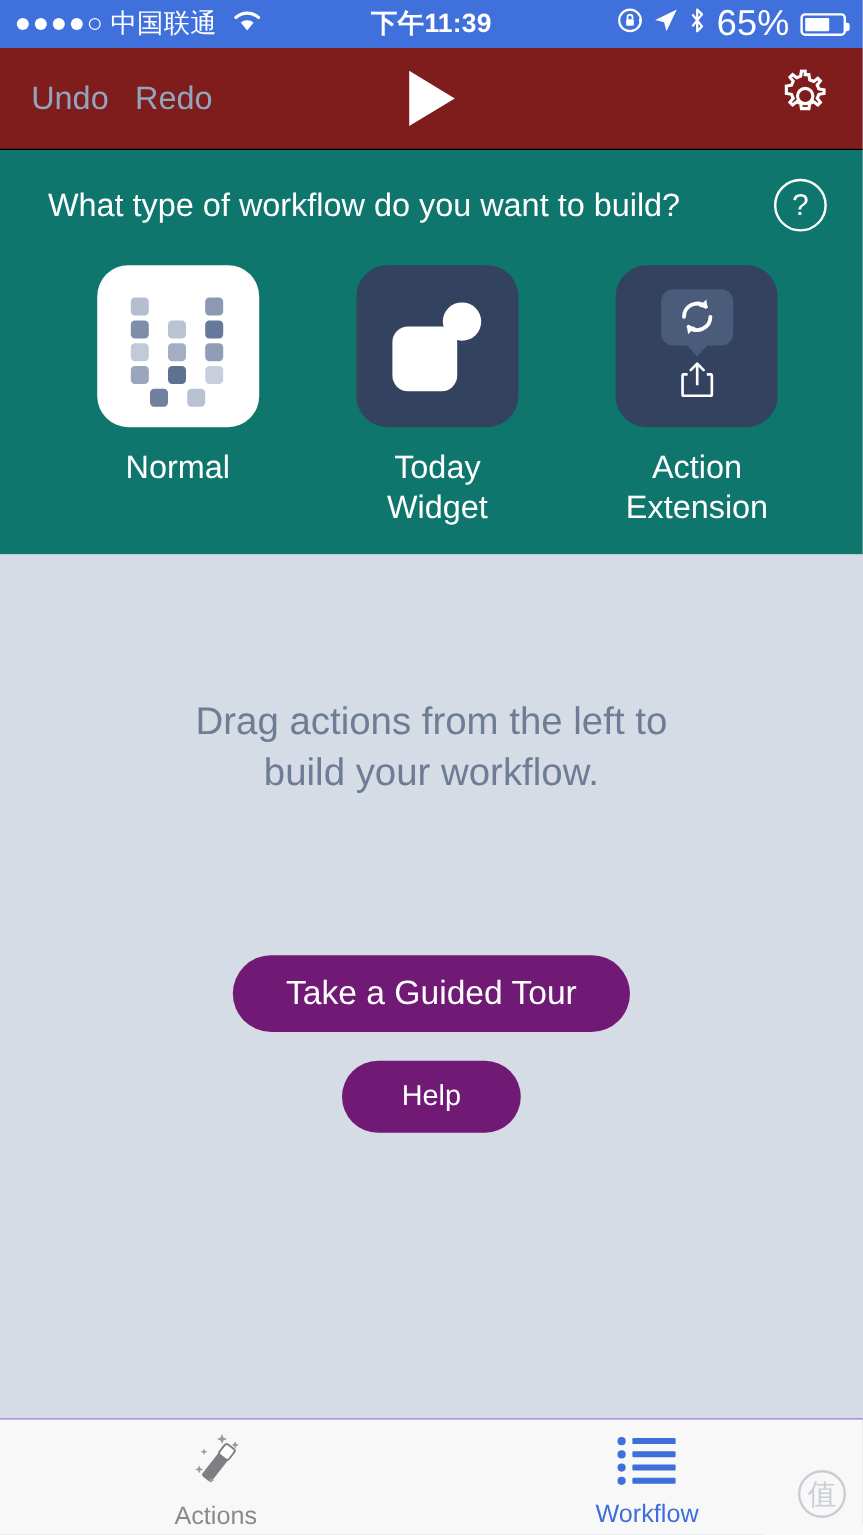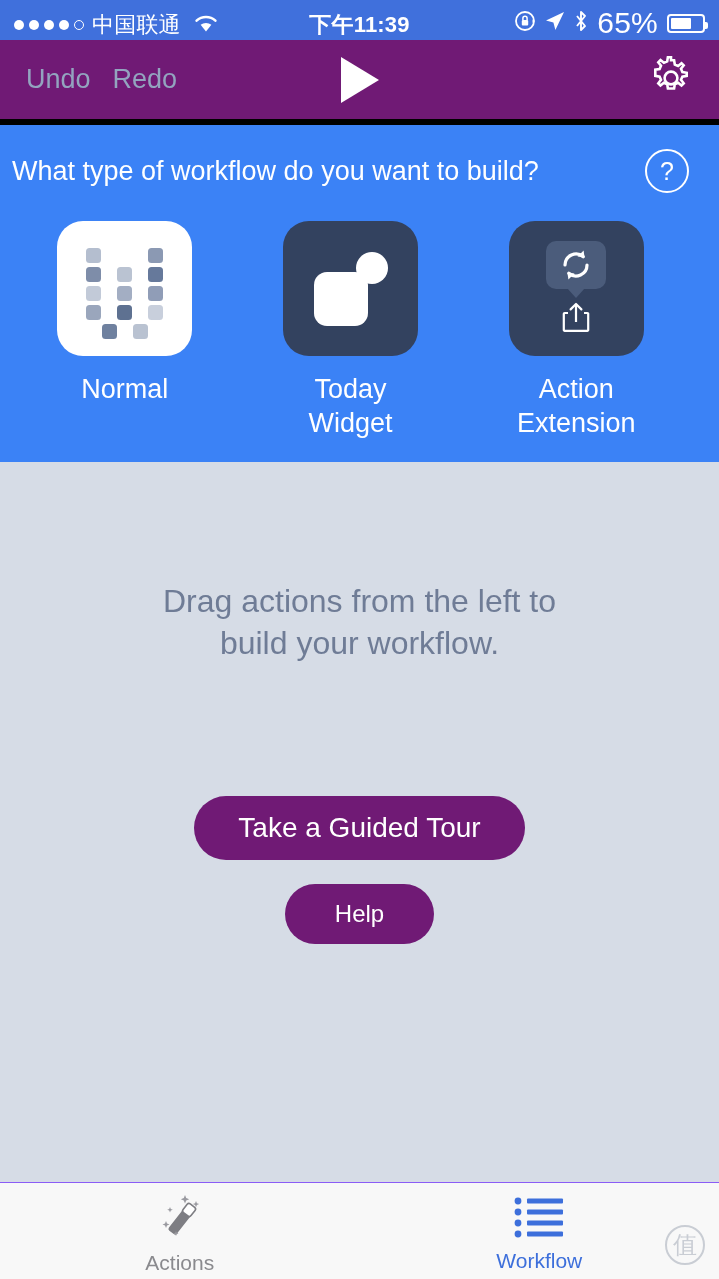--- a/index.html
+++ b/index.html
@@ -7,21 +7,21 @@
     width:719px; height:1279px;
     font-family:"Liberation Sans", sans-serif;
     overflow:hidden;
     background:#D6DCE6;
   }
   #app { position:relative; width:719px; height:1279px; display:flex; flex-direction:column; }
 
   
   .statusbar{
     height:40px; background:#4070DC; color:#fff;
-    display:flex; align-items:flex-end; padding:0 14px;
+    display:flex; align-items:center; padding:0 14px;
     font-size:21px; letter-spacing:.2px; position:relative; flex:0 0 40px;
   }
   .sb-left{ display:flex; align-items:center; gap:8px; }
   .dots{ display:flex; align-items:center; gap:5px; }
   .dot{ width:10px; height:10px; border-radius:50%; background:#fff; }
   .dot.hollow{ background:transparent; border:1.6px solid #fff; }
   .carrier{ font-size:22px; font-weight:400; }
   .wifi{ display:inline-block; margin-left:4px; }
   .sb-center{
     position:absolute; left:0; right:0; text-align:center;
@@ -48,44 +48,44 @@
   }
   .nav-title{
     position:absolute; left:0; right:0; text-align:center;
     font-size:29px; font-weight:400; pointer-events:none;
   }
   .nav-done{ margin-left:auto; font-size:29px; color:#fff; position:relative; z-index:2; cursor:pointer;}
   .share-icon{ position:relative; z-index:2; cursor:pointer; }
 
   
   .toolbar{
-    height:85px; background:#701a75;
+    height:85px; background:#7f1d1d;
     display:flex; align-items:center; padding:0 26px;
     position:relative; flex:0 0 85px;
-    border-bottom:6px solid #000000;
+    border-bottom:1px solid #000000;
   }
   .tb-undo, .tb-redo{ font-size:27px; color:#93A4BF; }
   .tb-undo{ margin-right:22px; }
   .tb-play{
     position:absolute; left:0; right:0; display:flex; justify-content:center;
     pointer-events:none;
   }
   .play-tri{
     width:0; height:0;
     border-top:23px solid transparent;
     border-bottom:23px solid transparent;
     border-left:38px solid #fff;
     pointer-events:auto;
   }
   .tb-gear{ margin-left:auto; position:relative; z-index:2; cursor:pointer; }
 
   
   .typepanel{
-    background:#3b82f6; color:#fff; flex:0 0 337px;
-    padding:24px 30px 0 12px;
+    background:#0f766e; color:#fff; flex:0 0 337px;
+    padding:24px 30px 0 40px;
   }
   .tp-head{ display:flex; align-items:center; }
   .tp-question{ font-size:27px; font-weight:400; }
   .tp-help{
     margin-left:auto; width:44px; height:44px; border-radius:50%;
     border:2px solid #fff; display:flex; align-items:center; justify-content:center;
     font-size:25px; cursor:pointer; flex:0 0 44px;
   }
   .tp-cards{ display:flex; margin-top:28px; }
   .tp-card{ flex:1; display:flex; flex-direction:column; align-items:center; cursor:pointer; }

